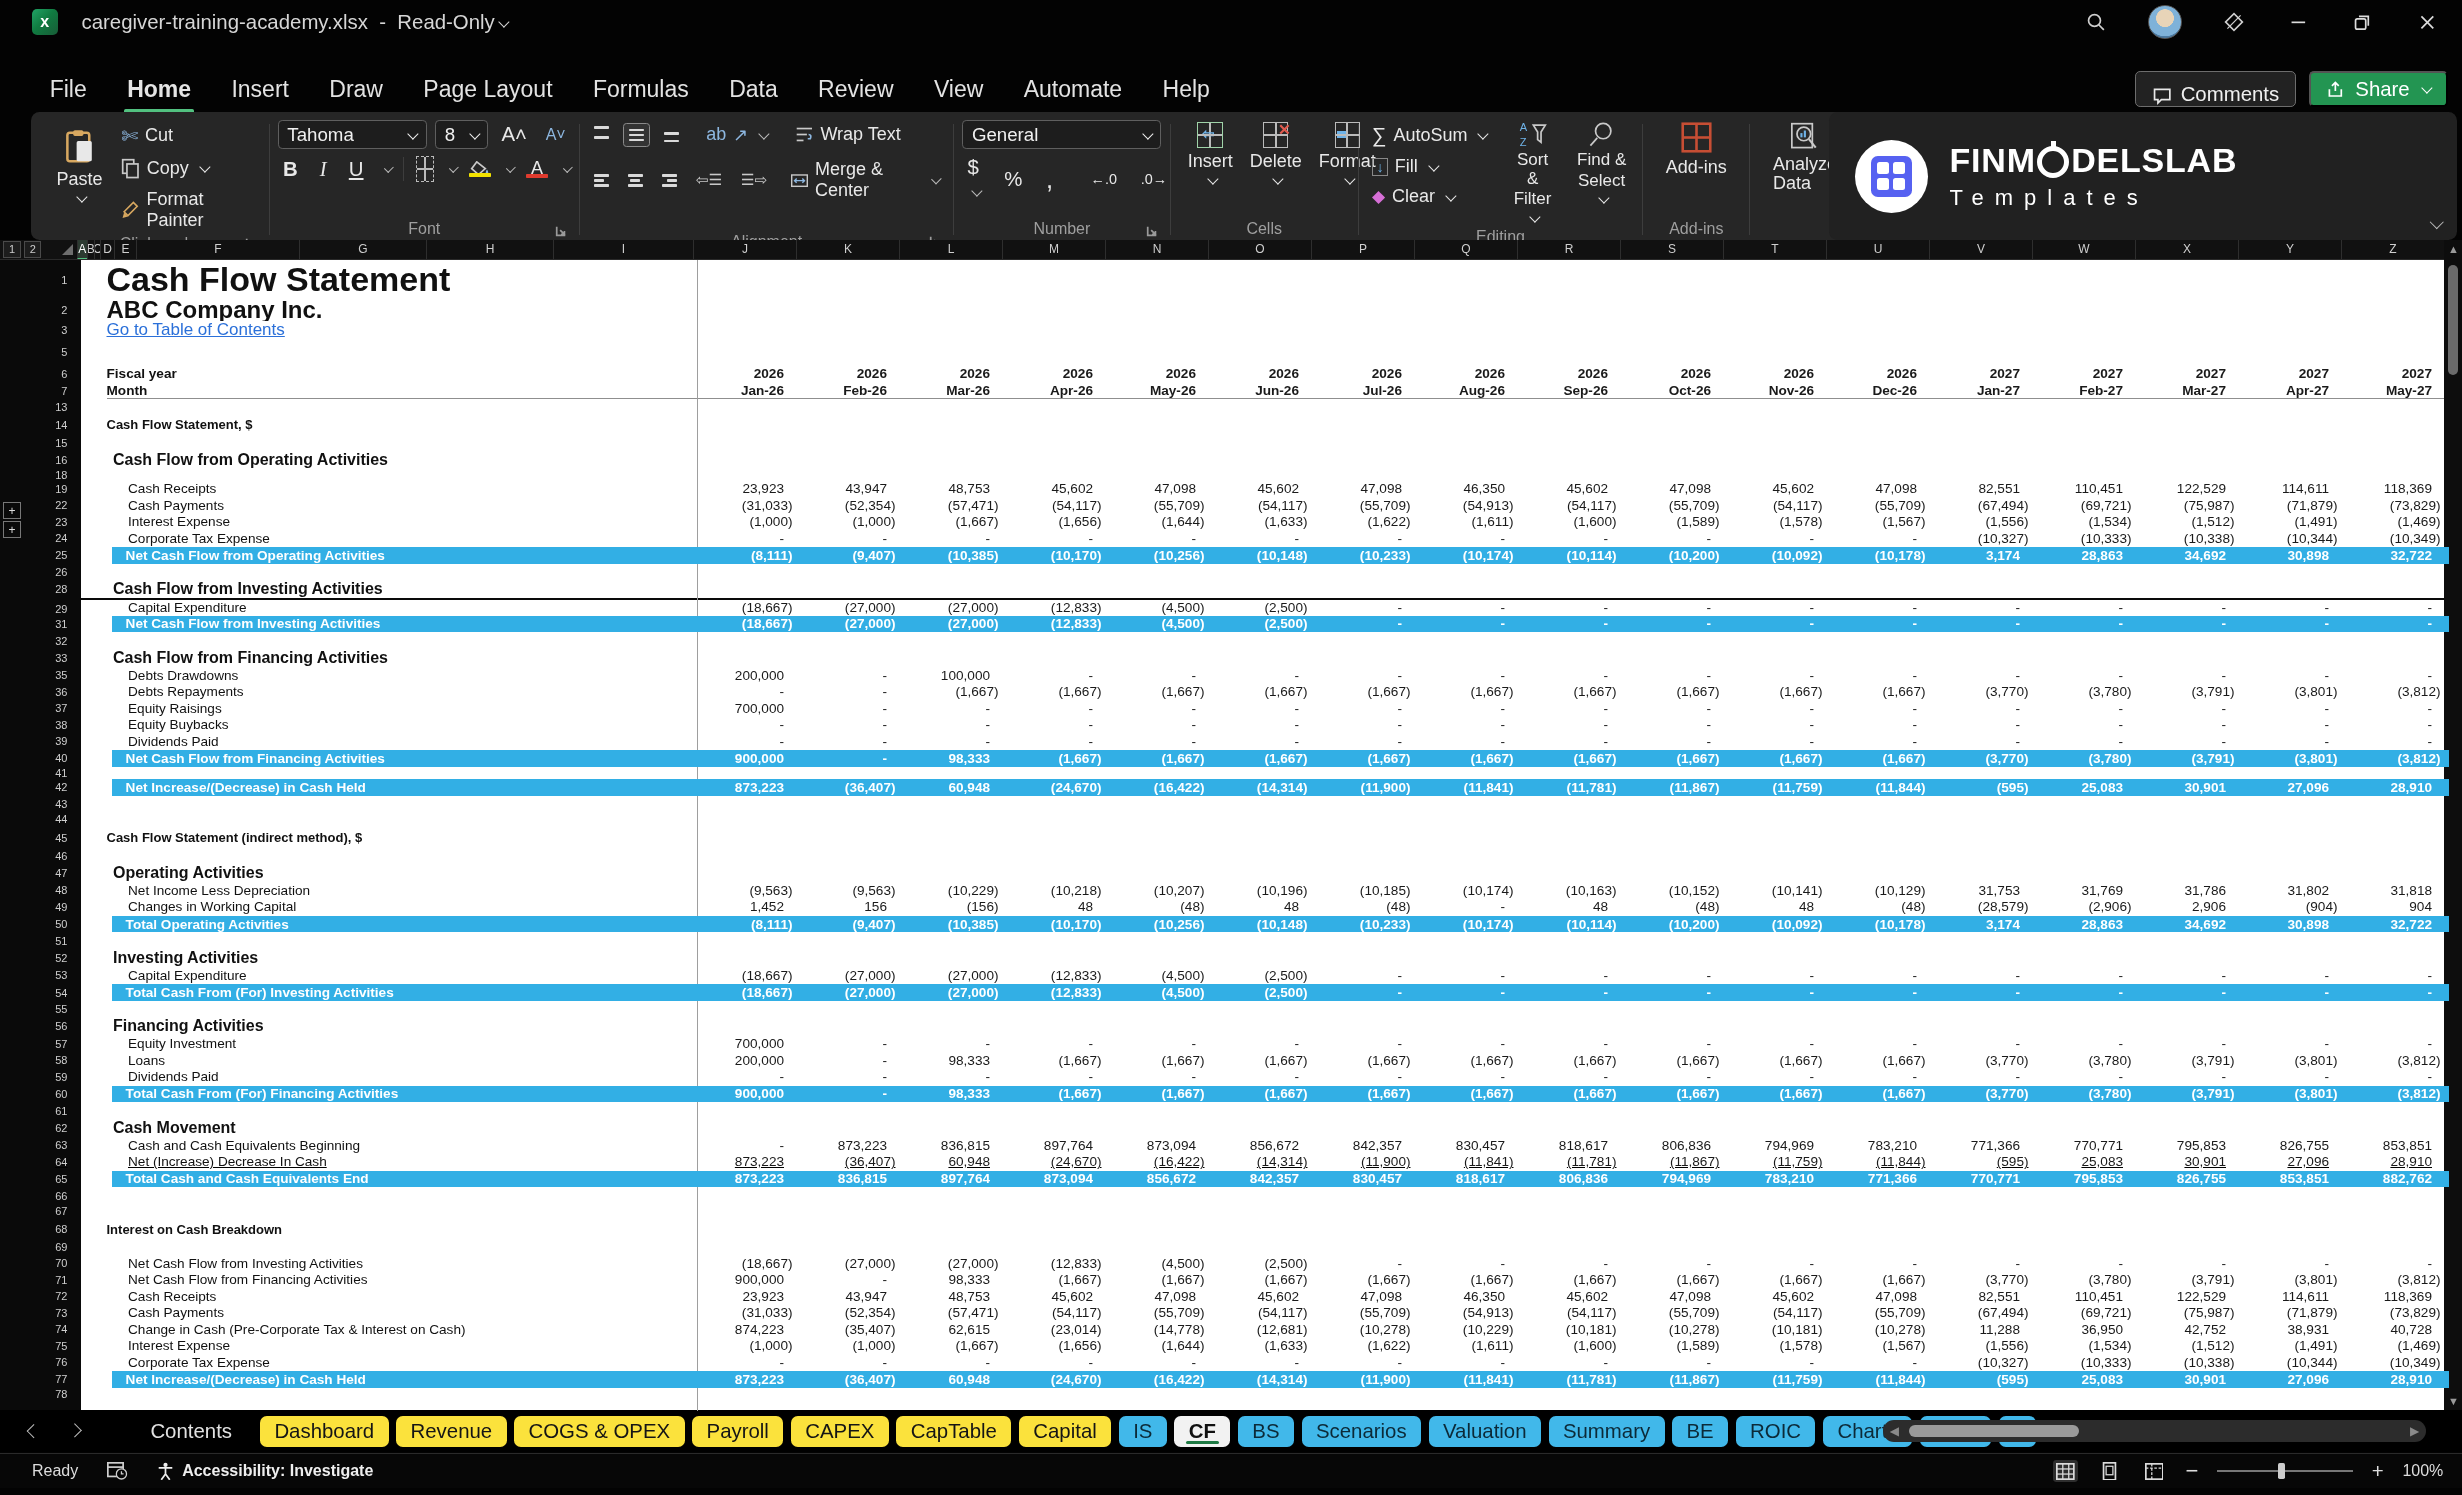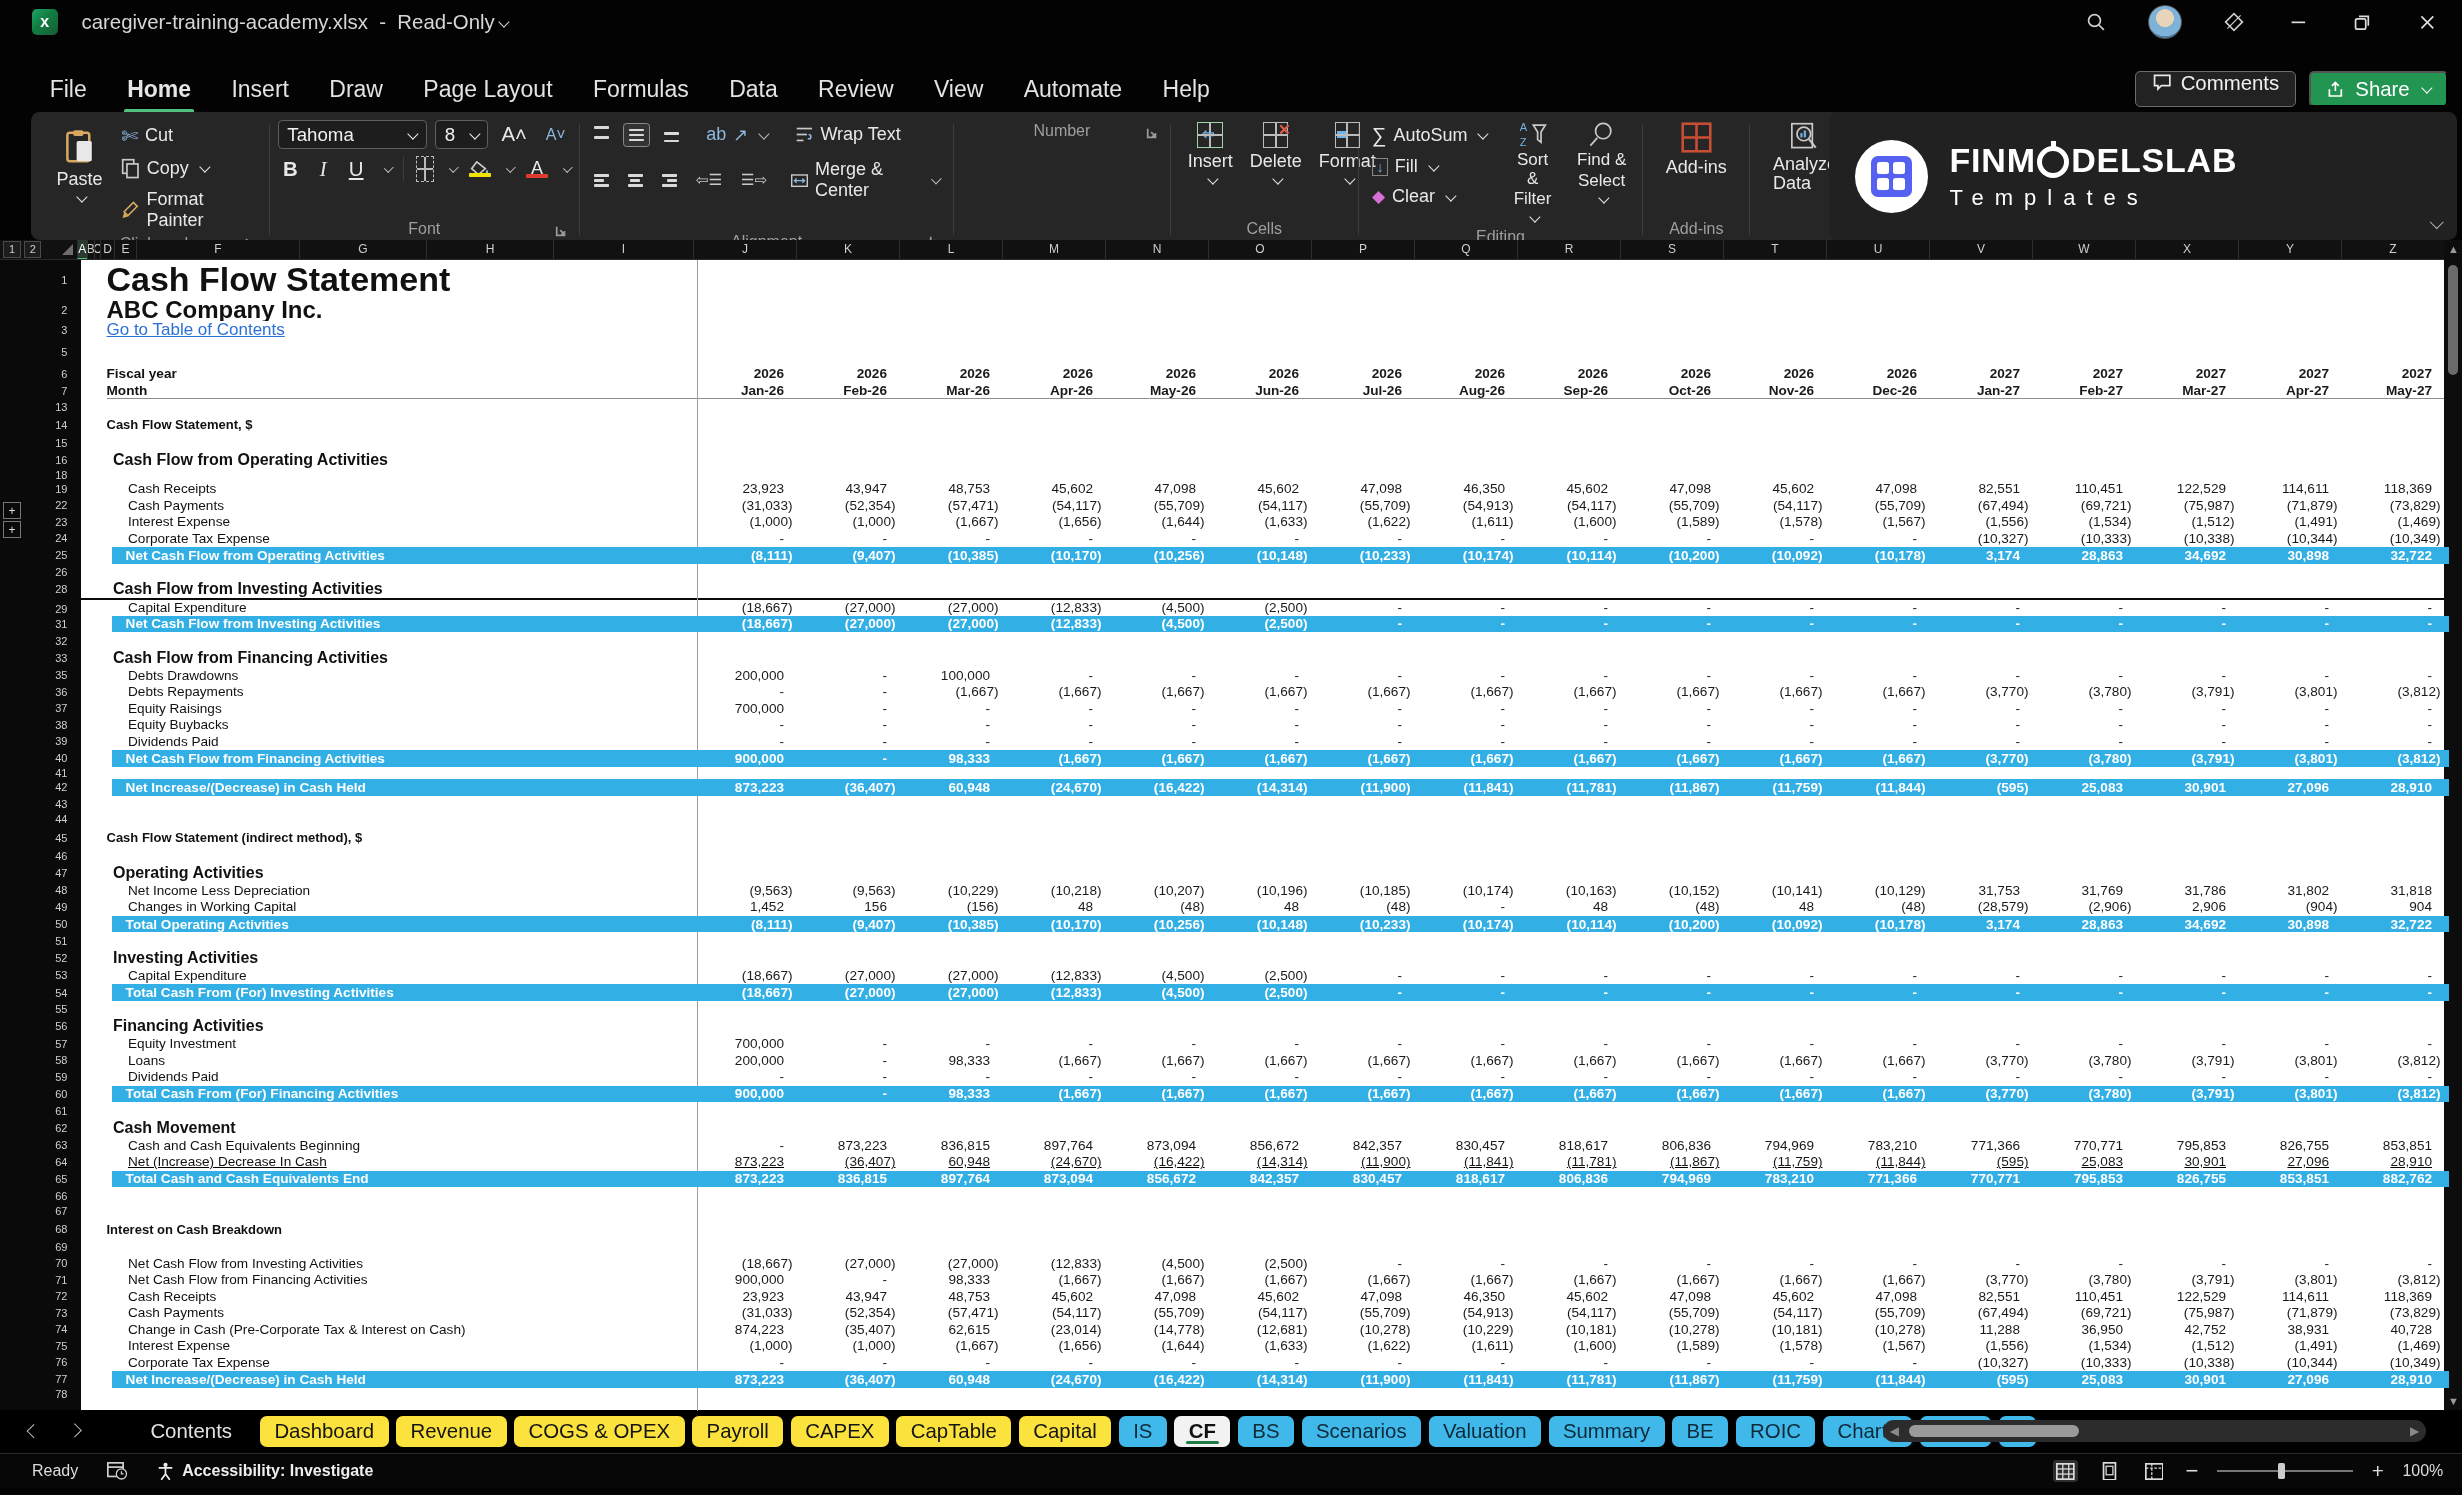--- a/index.html
+++ b/index.html
@@ -12,21 +12,21 @@
   .tb-right{position:absolute;right:0;top:0;height:44px;display:flex;align-items:center;gap:39px;padding-right:22px;color:#cfcfcf;}
   .winbtn{width:25.5px;height:25.5px;display:flex;align-items:center;justify-content:center;}
   .avatar{width:32px;height:32px;border-radius:50%;background:radial-gradient(circle at 50% 38%,#e8d4b8 0 34%,#7fb2d9 36% 70%,#4c7ba3 72%);border:0.8px solid #555;}
   
   .menubar{position:absolute;left:0;top:66px;width:100%;height:46px;display:flex;align-items:center;}
   .menu-items{display:flex;align-items:center;gap:37px;margin-left:48px;}
   .mi{font-size:23px;color:#e3e3e3;padding:3.4px 1.7px;position:relative;}
   .mi.active{color:#e5e5e5;font-weight:bold;}
   .mi.active::after{content:'';position:absolute;left:-1.7px;right:-1.7px;bottom:-6.8px;height:3.4px;background:#52c180;border-radius:1.7px;}
   .mb-right{position:absolute;right:13.6px;top:5.1px;display:flex;align-items:center;gap:13.6px;}
-  .btn-comments{display:flex;align-items:flex-start;gap:8.5px;height:36px;padding:0 15.3px;border:0.8px solid #6d6d6d;border-radius:5.1px;background:#222;color:#f0f0f0;font-size:20.4px;}
+  .btn-comments{display:flex;align-items:flex-end;gap:8.5px;height:36px;padding:0 15.3px;border:0.8px solid #6d6d6d;border-radius:5.1px;background:#222;color:#f0f0f0;font-size:20.4px;}
   .btn-share{display:flex;align-items:center;gap:8.5px;height:36px;padding:0 15.3px;border-radius:5.1px;background:#239552;color:#fff;font-size:20.4px;}
   
   .ribbon{position:absolute;left:31px;top:112px;width:2401px;height:128px;background:#262626;border-radius:8.5px;display:flex;padding:6.8px 8.5px 0 8.5px;box-sizing:border-box;}
   .grp{display:flex;flex-direction:column;padding:1.7px 8.5px 0 8.5px;}
   .grp-body{flex:1;display:flex;align-items:flex-start;}
   .grp-label{height:22px;display:flex;align-items:center;justify-content:center;gap:12px;color:#9f9f9f;font-size:16px;}
   .gdiv{width:0.8px;background:#3d3d3d;margin:5.1px 0;}
   .rbtn{color:#e8e8e8;font-size:18px;display:flex;align-items:center;gap:6.8px;padding:3.4px 5.1px;border-radius:3.4px;}
   .bigbtn{display:flex;flex-direction:column;align-items:center;justify-content:center;color:#e8e8e8;font-size:18px;gap:3.4px;padding:1.7px 8.5px;border-radius:5.1px;}
   .combo{display:flex;align-items:center;justify-content:space-between;background:#1d1d1d;border:0.8px solid #5f5f5f;border-radius:4.2px;color:#f0f0f0;font-size:18.7px;padding:1.7px 8.5px;height:29px;box-sizing:border-box;}
@@ -357,20 +357,36 @@
           <span>Alignment</span>
         <svg class="launcher" width="12" height="12" viewBox="0 0 14 14">
             <path d="M2 2 v10 h10" fill="none" stroke="#9a9a9a" stroke-width="2"></path>
             <path d="M6 6 l5 5 M11 7 v4 h-4" fill="none" stroke="#9a9a9a" stroke-width="2"></path>
           </svg>
       </div>
     </div>
     <div class="gdiv"></div>
 
     <div class="grp" style="width:199px;">
+      <div class="grp-body">
+        <div class="font-col" style="width:100%;">
+          <div class="combo" style="width:100%;">
+              <span>General</span>
+              <span class="chev"></span>
+            </div>
+          <div class="rowflex" style="gap:13.6px;">
+            <span class="fmtbtn"><span>$</span><span class="chev" style="color:#bbb;"></span></span>
+            <span class="fmtbtn">%</span>
+            <span class="fmtbtn" style="font-size:25.5px;">,</span>
+            <span style="width:0.8px;height:24px;background:#3d3d3d;"></span>
+            <span class="fmtbtn" style="font-size:14.4px;">←.0</span>
+            <span class="fmtbtn" style="font-size:14.4px;">.0→</span>
+          </div>
+        </div>
+      </div>
       <div class="grp-label grp-label-wrap">
           <span>Number</span>
         <svg class="launcher" width="12" height="12" viewBox="0 0 14 14">
             <path d="M2 2 v10 h10" fill="none" stroke="#9a9a9a" stroke-width="2"></path>
             <path d="M6 6 l5 5 M11 7 v4 h-4" fill="none" stroke="#9a9a9a" stroke-width="2"></path>
           </svg>
       </div>
     </div>
     <div class="gdiv"></div>
 

